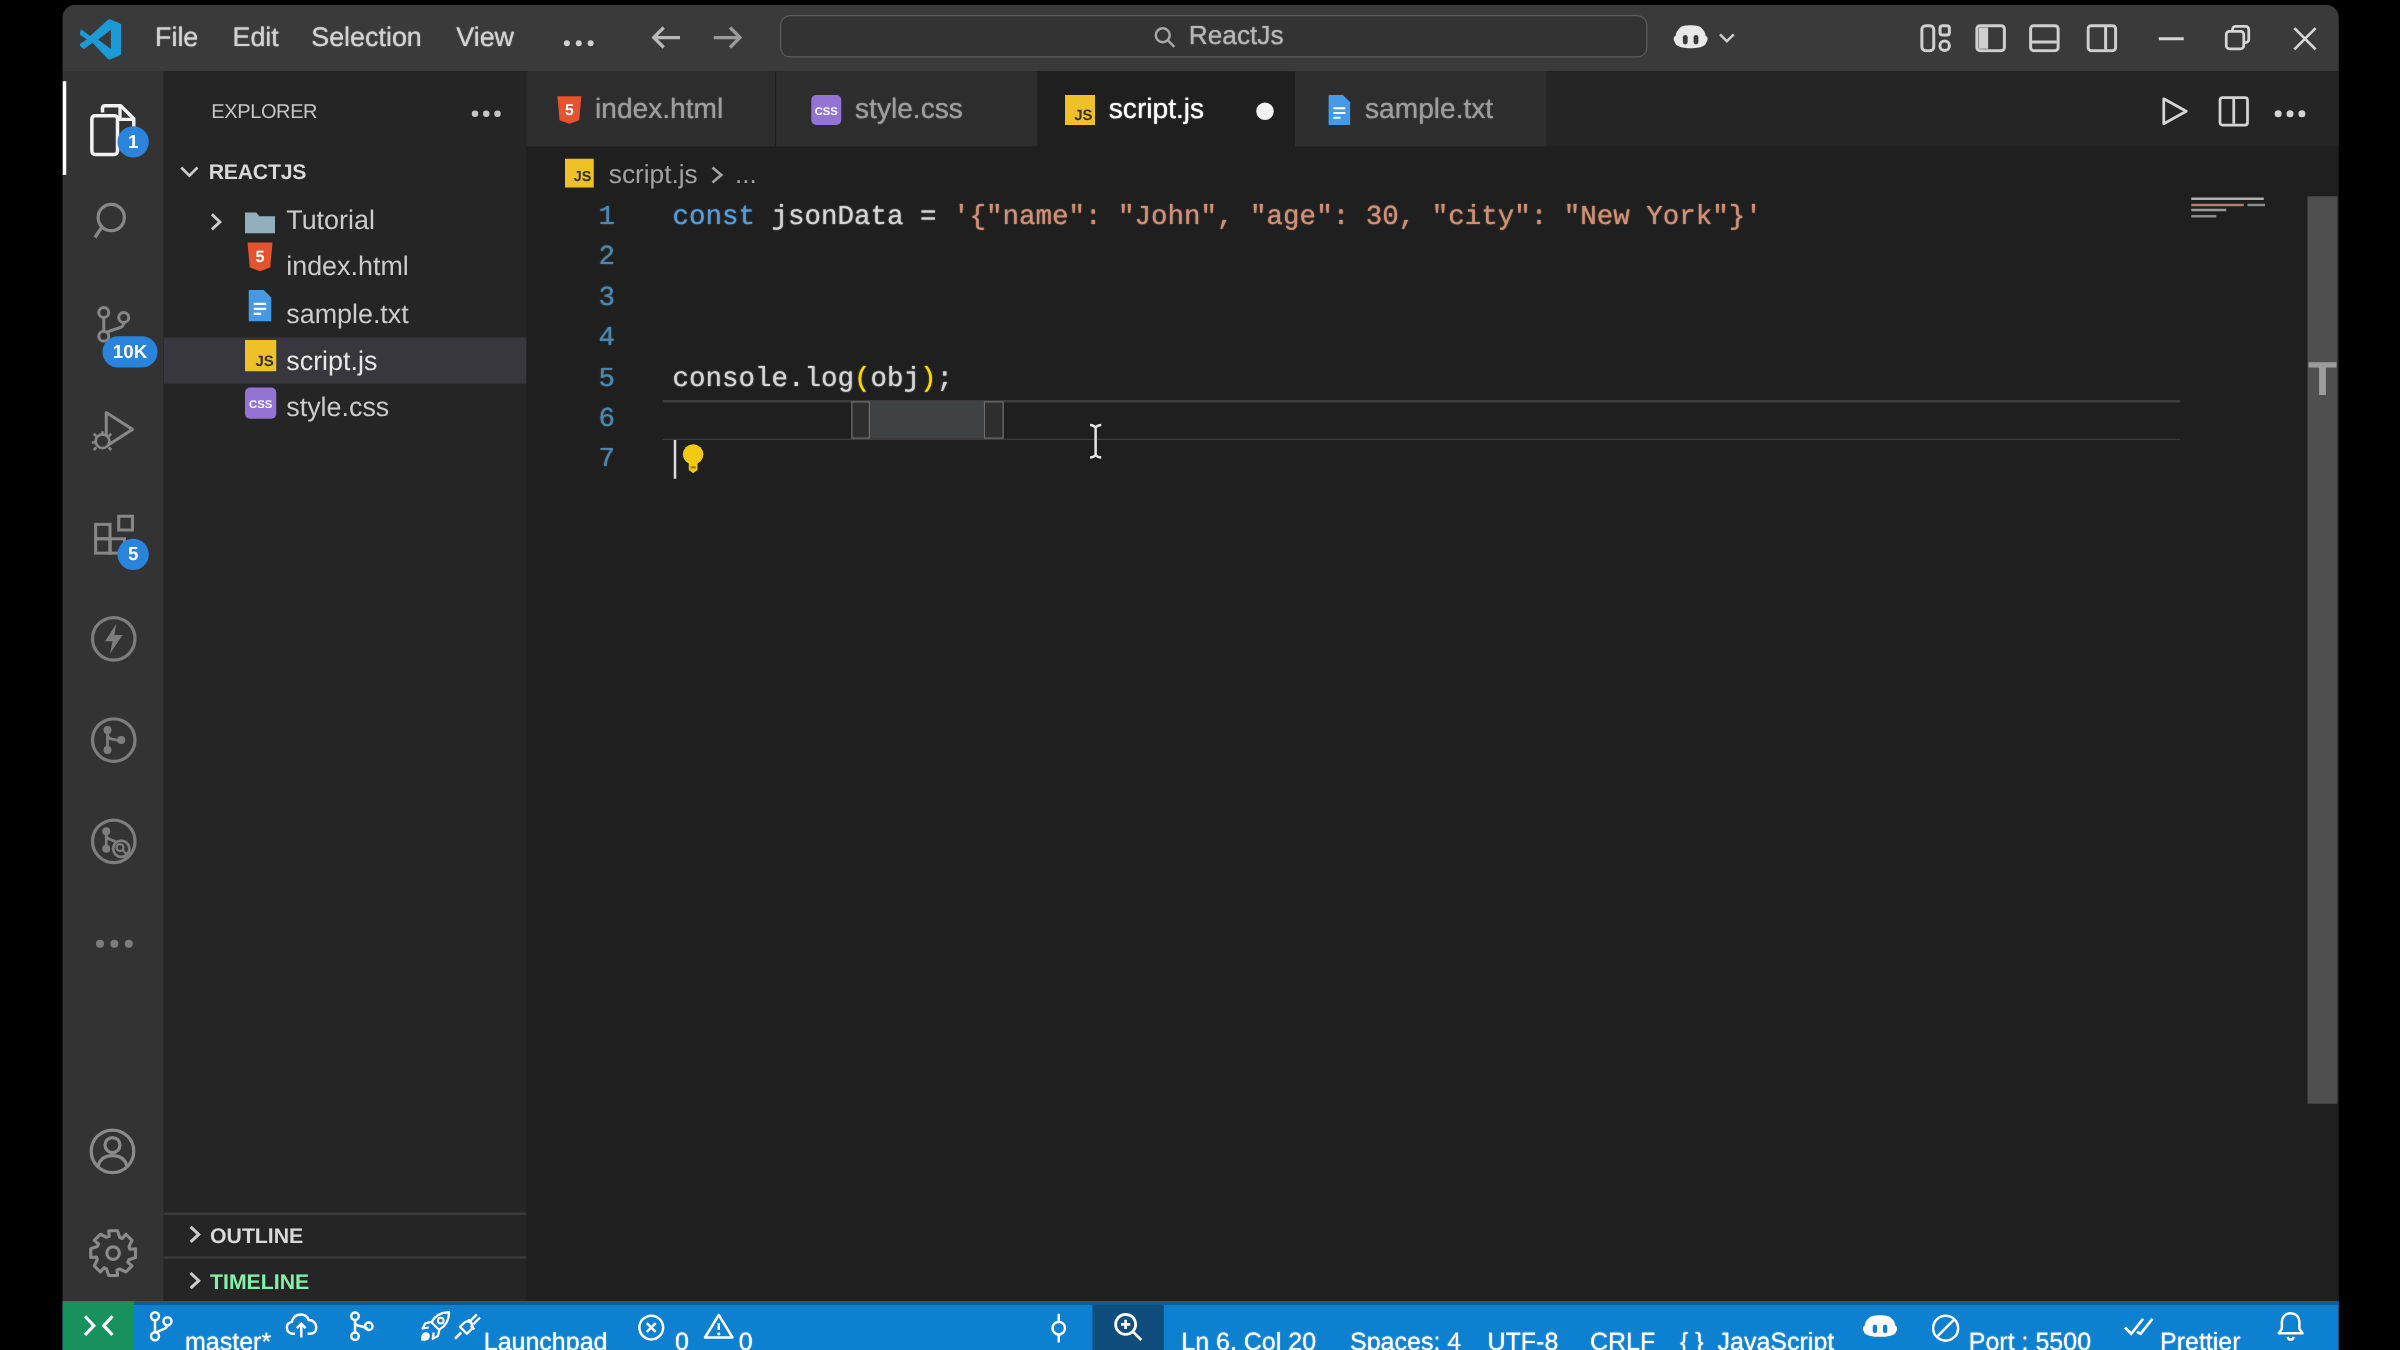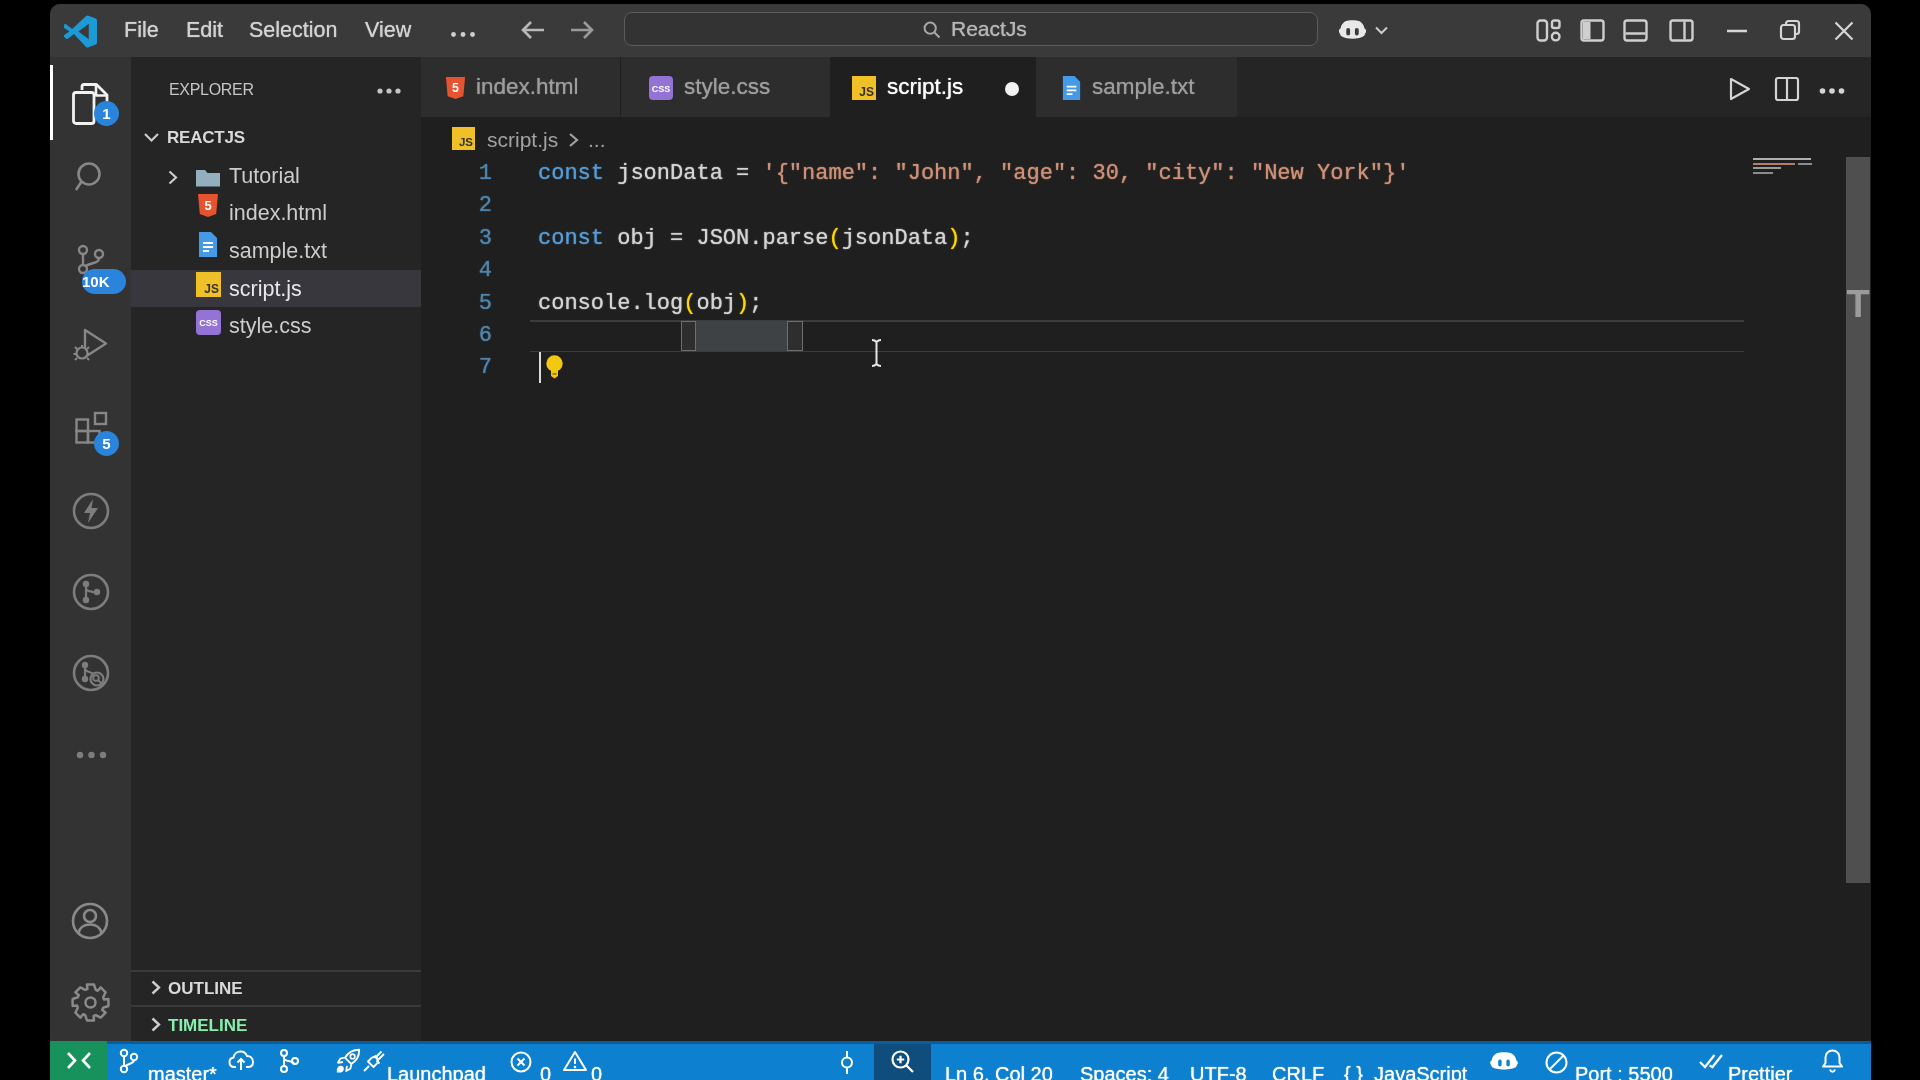--- a/index.html
+++ b/index.html
@@ -113,21 +113,21 @@
     <path d="M9.5 22.5 L4 31" stroke="#878787" stroke-width="2.6" fill="none"></path>
   </svg>
 
   <svg class="abs" style="left:23px;top:238px" width="36" height="36" viewBox="0 0 36 36">
     <circle cx="10" cy="8" r="4" stroke="#878787" stroke-width="2.4" fill="none"></circle>
     <circle cx="26" cy="12" r="4" stroke="#878787" stroke-width="2.4" fill="none"></circle>
     <circle cx="10" cy="27" r="4" stroke="#878787" stroke-width="2.4" fill="none"></circle>
     <path d="M10 12 V23 M26 16 C26 22 18 20 12 24.5" stroke="#878787" stroke-width="2.4" fill="none"></path>
   </svg>
   <div class="abs" style="left:32px;top:265px;width:44px;height:25px;border-radius:13px;background:#2a84dc;
-       color:#fff;font-size:15px;font-weight:bold;line-height:25px">10K</div>
+       color:#fff;font-size:15px;font-weight:bold;text-align:center;line-height:25px">10K</div>
 
   <svg class="abs" style="left:22px;top:322px" width="38" height="38" viewBox="0 0 38 38">
     <path d="M13 4 L34 17.5 L13 31 Z" stroke="#878787" stroke-width="2.4" fill="none" stroke-linejoin="round"></path>
     <circle cx="10" cy="27" r="5.5" stroke="#878787" stroke-width="2.2" fill="#333"></circle>
     <path d="M10 21.5 V19 M5 23 L3 21 M15 23 L17 21 M4 28 H1.5 M18.5 28 H16 M5 32 L3 34 M15 32 L17 34" stroke="#878787" stroke-width="2" fill="none"></path>
   </svg>
 
   <svg class="abs" style="left:23px;top:406px" width="36" height="36" viewBox="0 0 36 36">
     <rect x="22" y="3" width="11" height="11" stroke="#878787" stroke-width="2.4" fill="none"></rect>
     <rect x="3.5" y="9.5" width="11.5" height="11.5" stroke="#878787" stroke-width="2.4" fill="none"></rect>
@@ -290,21 +290,20 @@
 
   <div class="cl num" style="top:154px">1</div>
   <div class="cl num" style="top:186.4px">2</div>
   <div class="cl num" style="top:218.8px">3</div>
   <div class="cl num" style="top:251.2px">4</div>
   <div class="cl num" style="top:283.6px">5</div>
   <div class="cl num" style="top:316px">6</div>
   <div class="cl num" style="top:348.4px">7</div>
 
   <div class="cl" style="left:488px;top:154px"><span style="color:#569cd6">const</span><span style="color:#d4d4d4"> jsonData = </span><span style="color:#ce9178">'{"name": "John", "age": 30, "city": "New York"}'</span></div>
-  <div class="cl" style="left:488px;top:218.8px"><span style="color:#569cd6">const</span><span style="color:#d4d4d4"> obj = JSON.parse</span><span style="color:#ffd700">(</span><span style="color:#d4d4d4">jsonData</span><span style="color:#ffd700">)</span><span style="color:#d4d4d4">;</span></div>
   <div class="cl" style="left:488px;top:283.6px"><span style="color:#d4d4d4">console.log</span><span style="color:#ffd700">(</span><span style="color:#d4d4d4">obj</span><span style="color:#ffd700">)</span><span style="color:#d4d4d4">;</span></div>
 
   <div class="abs" style="left:488.5px;top:348px;width:2.5px;height:31px;background:#dcdcdc"></div>
   <svg class="abs" style="left:495px;top:350px" width="19" height="28" viewBox="0 0 19 28">
     <circle cx="9.5" cy="9.5" r="8.2" fill="#f2c811"></circle>
     <path d="M6 16 H13 V22 L9.5 24.5 L6 22 Z" fill="#f2c811"></path>
     <rect x="7.5" y="19" width="4" height="1.8" fill="#9a7d00"></rect>
   </svg>
 
   <svg class="abs" style="left:819px;top:334px" width="15" height="30" viewBox="0 0 15 30">

